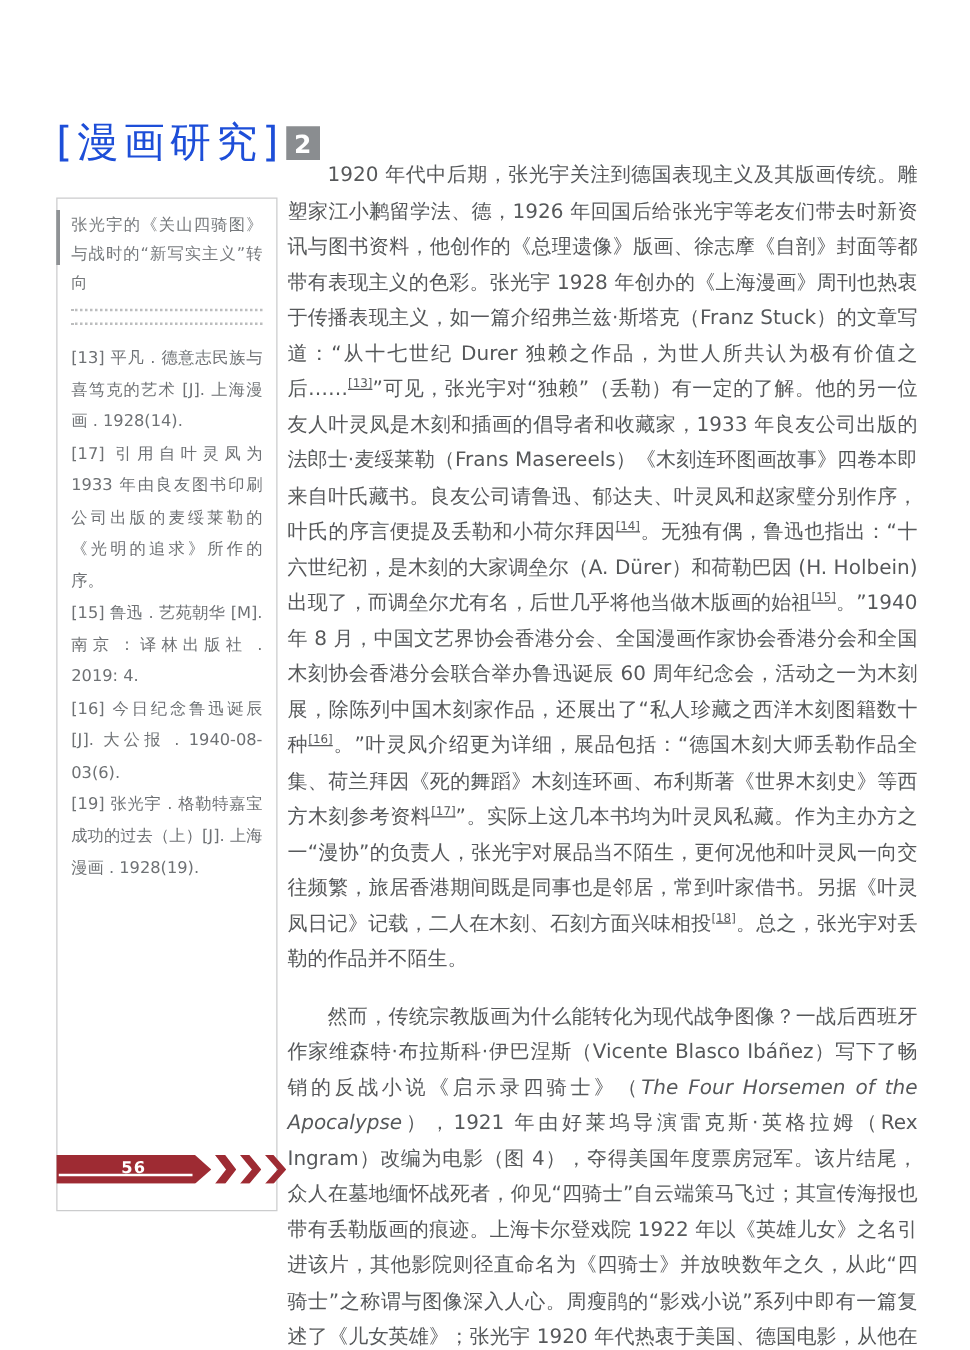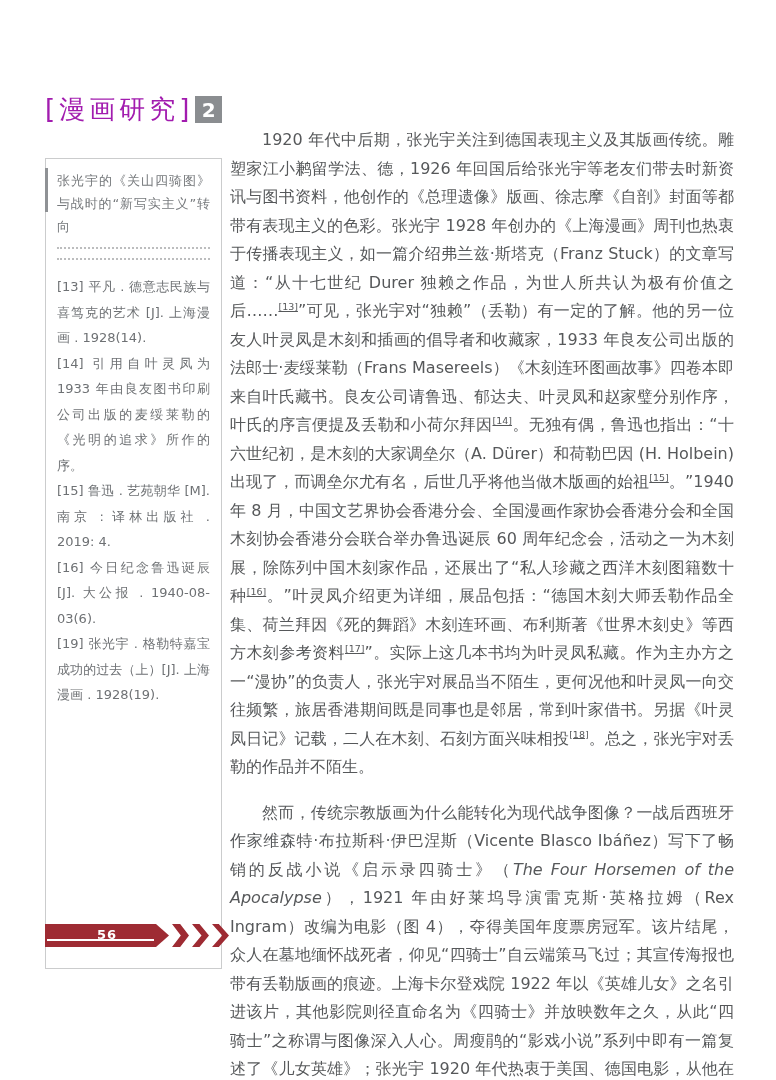--- a/index.html
+++ b/index.html
@@ -2,21 +2,21 @@
 <html lang="zh"><head>
 <meta charset="utf-8">
 <style>
   html,body{margin:0;padding:0;background:#ffffff;}
   .canvas{
     position:relative;width:776px;height:1080px;background:#ffffff;overflow:hidden;
     font-family:"DejaVu Sans","Liberation Sans",sans-serif;
   }
   
   .section-header{position:absolute;left:45px;top:92px;display:flex;align-items:center;}
-  .bracket-title{font-size:26px;color:#a21caf;letter-spacing:4px;font-weight:500;}
+  .bracket-title{font-size:33px;color:#1d4ed8;letter-spacing:4px;font-weight:500;}
   .issue-badge{
     width:27px;height:27px;margin-left:2px;background:#8a8d90;color:#ffffff;
     font-size:20px;font-weight:700;display:flex;align-items:center;justify-content:center;
   }
   
   .sidebar{
     position:absolute;left:45px;top:158px;width:177px;height:811px;
     border:1px solid #cbcccd;box-sizing:border-box;padding:10px 11px 0 11px;
   }
   .sidebar-accent{position:absolute;left:-1px;top:9px;width:3px;height:44px;background:#8f9295;}
@@ -62,21 +62,21 @@
     <span class="issue-badge">2</span>
   </div>
 
   <aside class="sidebar">
     <span class="sidebar-accent"></span>
     <div class="sb-title">张光宇的《关山四骑图》与战时的“新写实主义”转向</div>
     <hr class="dotted-separator">
     <hr class="dotted-separator">
     <div class="notes">
         <div class="note">[13] 平凡 . 德意志民族与喜笃克的艺术 [J]. 上海漫画 . 1928(14).</div>
-        <div class="note">[14] 引用自叶灵凤为 1933 年由良友图书印刷公司出版的麦绥莱勒的《光明的追求》所作的序。</div>
+        <div class="note">[17] 引用自叶灵凤为 1933 年由良友图书印刷公司出版的麦绥莱勒的《光明的追求》所作的序。</div>
         <div class="note">[15] 鲁迅 . 艺苑朝华 [M]. 南京 : 译林出版社 . 2019: 4.</div>
         <div class="note">[16] 今日纪念鲁迅诞辰 [J]. 大公报 . 1940-08-03(6).</div>
         <div class="note">[19] 张光宇 . 格勒特嘉宝成功的过去（上）[J]. 上海漫画 . 1928(19).</div>
       </div>
   </aside>
 
   <main class="article">
       <p class="para">1920 年代中后期，张光宇关注到德国表现主义及其版画传统。雕塑家江小鹣留学法、德，1926 年回国后给张光宇等老友们带去时新资讯与图书资料，他创作的《总理遗像》版画、徐志摩《自剖》封面等都带有表现主义的色彩。张光宇 1928 年创办的《上海漫画》周刊也热衷于传播表现主义，如一篇介绍弗兰兹·斯塔克（Franz Stuck）的文章写道：“从十七世纪 Durer 独赖之作品，为世人所共认为极有价值之后……<sup>[13]</sup>”可见，张光宇对“独赖”（丢勒）有一定的了解。他的另一位友人叶灵凤是木刻和插画的倡导者和收藏家，1933 年良友公司出版的法郎士·麦绥莱勒（Frans Masereels）《木刻连环图画故事》四卷本即来自叶氏藏书。良友公司请鲁迅、郁达夫、叶灵凤和赵家璧分别作序，叶氏的序言便提及丢勒和小荷尔拜因<sup>[14]</sup>。无独有偶，鲁迅也指出：“十六世纪初，是木刻的大家调垒尔（A. Dürer）和荷勒巴因 (H. Holbein) 出现了，而调垒尔尤有名，后世几乎将他当做木版画的始祖<sup>[15]</sup>。”1940 年 8 月，中国文艺界协会香港分会、全国漫画作家协会香港分会和全国木刻协会香港分会联合举办鲁迅诞辰 60 周年纪念会，活动之一为木刻展，除陈列中国木刻家作品，还展出了“私人珍藏之西洋木刻图籍数十种<sup>[16]</sup>。”叶灵凤介绍更为详细，展品包括：“德国木刻大师丢勒作品全集、荷兰拜因《死的舞蹈》木刻连环画、布利斯著《世界木刻史》等西方木刻参考资料<sup>[17]</sup>”。实际上这几本书均为叶灵凤私藏。作为主办方之一“漫协”的负责人，张光宇对展品当不陌生，更何况他和叶灵凤一向交往频繁，旅居香港期间既是同事也是邻居，常到叶家借书。另据《叶灵凤日记》记载，二人在木刻、石刻方面兴味相投<sup>[18]</sup>。总之，张光宇对丢勒的作品并不陌生。</p>
       <p class="para">然而，传统宗教版画为什么能转化为现代战争图像？一战后西班牙作家维森特·布拉斯科·伊巴涅斯（Vicente Blasco Ibáñez）写下了畅销的反战小说《启示录四骑士》（<i>The Four Horsemen of the Apocalypse</i>），1921 年由好莱坞导演雷克斯·英格拉姆（Rex Ingram）改编为电影（图 4），夺得美国年度票房冠军。该片结尾，众人在墓地缅怀战死者，仰见“四骑士”自云端策马飞过；其宣传海报也带有丢勒版画的痕迹。上海卡尔登戏院 1922 年以《英雄儿女》之名引进该片，其他影院则径直命名为《四骑士》并放映数年之久，从此“四骑士”之称谓与图像深入人心。周瘦鹃的“影戏小说”系列中即有一篇复述了《儿女英雄》；张光宇 1920 年代热衷于美国、德国电影，从他在《上海漫画》上刊登的“西班牙名小说家伊本纳士 Blaseo Ibanez 与著名导演家殷格兰姆 Rez Ingram 的合影”来看，他也应熟谙其影片。不啻如此，《关山四骑图》还关联着其他文本。二战是文明史的至暗时刻，一些艺术家、诗人纷纷以《启示录》为灵感进行创作，将法西斯比喻为“四骑士”，例如版画家麦绥莱勒创作的 26 幅《今日启示录》()。中国亦然。1941 年 12 月太平洋战争爆发的第二天，张光宇所供职的《星岛日报》之《星座》副刊（戴望舒主编）发表了诗人徐迟的《太平洋序诗——动员起来，香港！》，其中第二节写道：“阿比西</p>
     </main>

